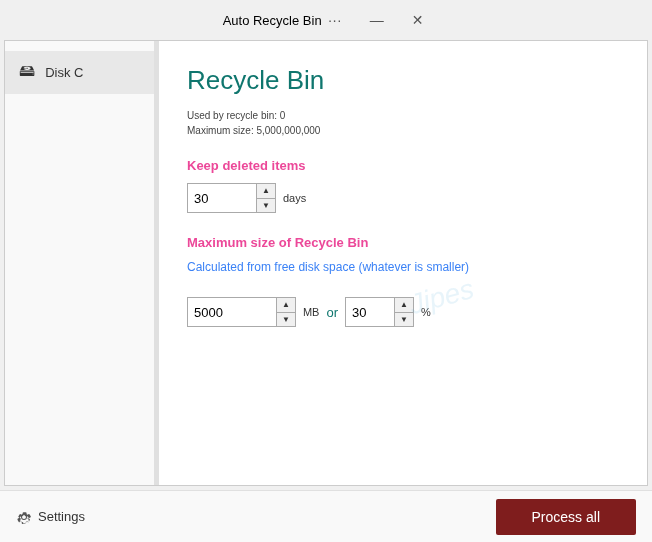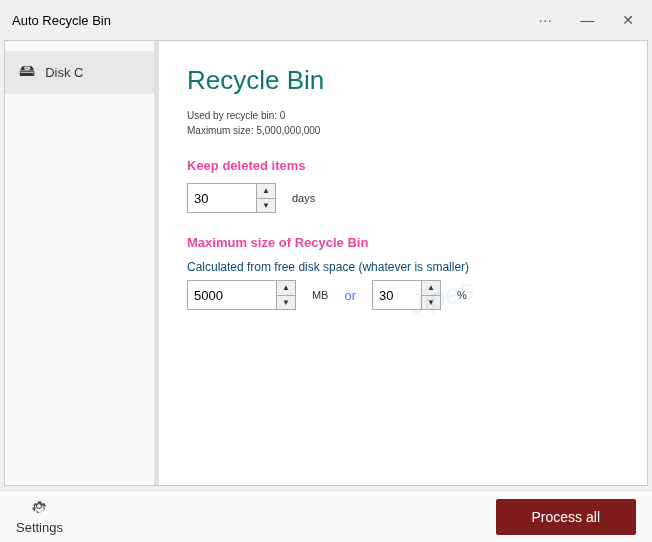--- a/index.html
+++ b/index.html
@@ -11,21 +11,21 @@
       display: flex;
       flex-direction: column;
       overflow: hidden;
     }
 
     
     .title-bar {
       background: #f0f0f0;
       display: flex;
       align-items: center;
-      justify-content: space-between;
+      justify-content: center;
       padding: 8px 12px;
       height: 40px;
       flex-shrink: 0;
     }
     .title-bar-left {
       font-size: 13px;
       font-weight: 500;
       color: #000;
     }
     .title-bar-controls {
@@ -105,29 +105,29 @@
       margin-top: 22px;
     }
     .subsection-label {
       font-size: 13px;
       font-weight: 700;
       color: #ec4899;
       margin-bottom: 10px;
     }
     .subsection-desc {
       font-size: 12px;
-      color: #0c4a6e;
-      margin-bottom: 6px;
+      color: #3b82f6;
+      margin-bottom: 23px;
     }
 
     
     .spinner-group {
       display: flex;
       align-items: center;
-      gap: 16px;
+      gap: 7px;
     }
     .spinner-wrap {
       display: flex;
       border: 1px solid #aaa;
       background: #fff;
     }
     .spinner-input {
       width: 68px;
       border: none;
       outline: none;
@@ -162,21 +162,21 @@
     }
     .spinner-btn + .spinner-btn {
       border-top: 1px solid #aaa;
     }
     .unit-label {
       font-size: 11px;
       color: #333;
     }
     .or-label {
       font-size: 13px;
-      color: #3b82f6;
+      color: #0f766e;
     }
 
     
     .watermark {
       position: absolute;
       top: 240px;
       left: 250px;
       font-size: 28px;
       color: rgba(100,180,220,0.15);
       font-style: italic;
@@ -199,21 +199,20 @@
     .settings-link {
       display: flex;
       align-items: center;
       gap: 6px;
       cursor: pointer;
       font-size: 13px;
       color: #333;
       text-decoration: none;
       background: none;
       border: none;
-      flex-direction: column;
     }
     .process-all-btn {
       background: #7f1d1d;
       color: #fff;
       border: none;
       padding: 10px 36px;
       font-size: 14px;
       cursor: pointer;
       border-radius: 2px;
       font-family: inherit;

